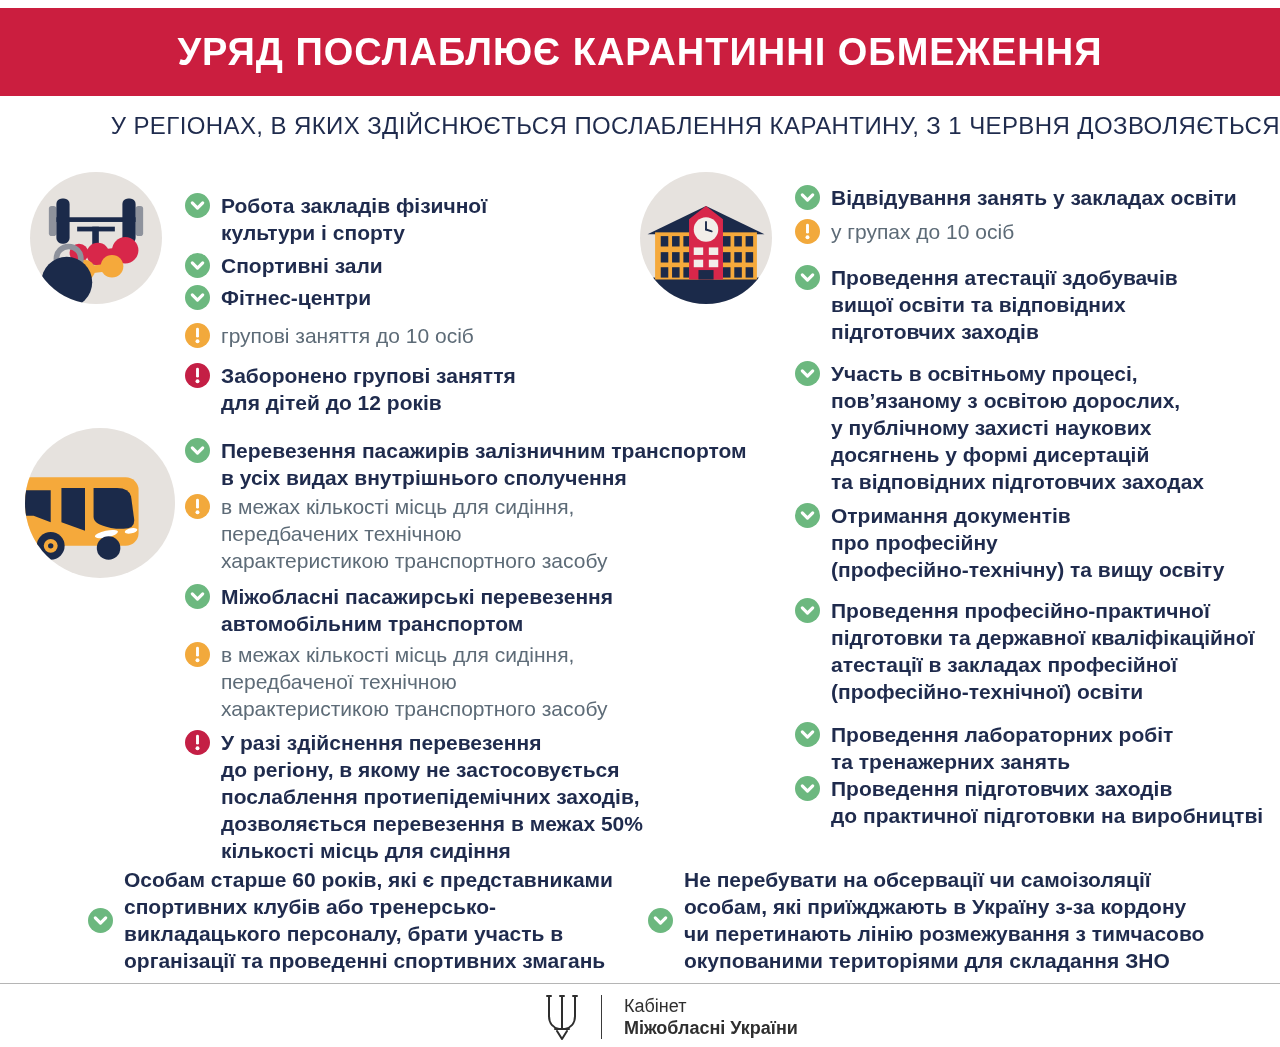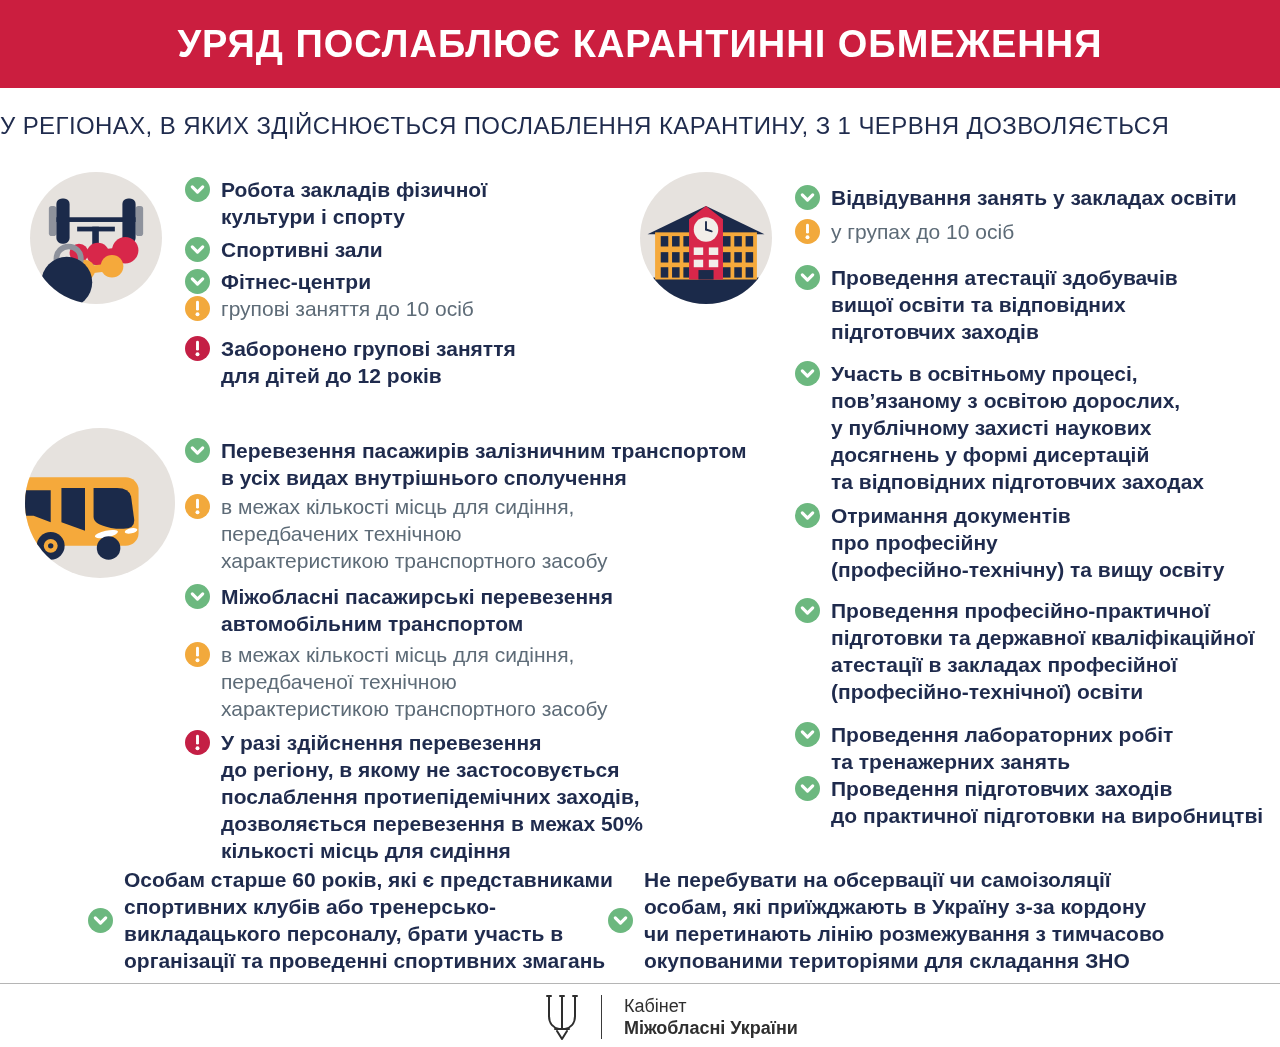--- a/index.html
+++ b/index.html
@@ -1,48 +1,48 @@
 <!DOCTYPE html>
 <html><head>
 <meta charset="utf-8">
 <style>
   html,body{margin:0;padding:0;background:#fff;}
   body{width:1280px;height:1047px;overflow:hidden;font-family:"Liberation Sans",sans-serif;}
   .stage{position:relative;width:1280px;height:1047px;background:#ffffff;}
 
-  .banner{position:absolute;left:0;top:0;width:1280px;height:88px;background:#cb1e3f;
+  .banner{position:absolute;left:0;top:8px;width:1280px;height:88px;background:#cb1e3f;
           display:flex;align-items:center;justify-content:center;}
   .banner h1{margin:0;color:#ffffff;font-size:38px;font-weight:bold;letter-spacing:1px;white-space:pre;}
 
-  .subtitle{position:absolute;left:0;top:112px;width:1280px;text-align:left;
+  .subtitle{position:absolute;left:0;top:112px;width:1280px;text-align:right;
             color:#1f2b4d;font-size:24px;font-weight:normal;letter-spacing:.4px;white-space:pre;}
 
   .circle-icon{position:absolute;}
   .sport-circle{left:30px;top:172px;width:132px;height:132px;}
   .bus-circle{left:25px;top:428px;width:150px;height:150px;}
   .school-circle{left:640px;top:172px;width:132px;height:132px;}
   .circle-icon svg{display:block;width:100%;height:100%;}
 
   .list{position:absolute;display:flex;flex-direction:column;align-items:flex-start;}
-  .sport-list{left:185px;top:176px;width:500px;justify-content:center;}
+  .sport-list{left:185px;top:192px;width:500px;justify-content:center;}
   .bus-list{left:185px;top:437px;width:560px;}
   .edu-list{left:795px;top:184px;width:480px;}
   .item{display:flex;align-items:flex-start;gap:11px;}
   .badge{flex:0 0 auto;width:25px;height:25px;margin-top:1px;}
   .badge svg{display:block;width:25px;height:25px;}
   .b-green .bg{fill:#6cb87f;}
   .b-orange .bg{fill:#f2a93c;}
   .b-red .bg{fill:#c41f45;}
   .txt{white-space:pre;font-size:21px;line-height:27px;}
   .t-dark{color:#1f2b4d;font-weight:bold;}
   .t-gray{color:#5d6b77;font-weight:normal;}
 
   .bottom-item{position:absolute;display:flex;align-items:center;gap:11px;}
   .left-bottom{left:88px;top:866px;width:540px;}
-  .right-bottom{left:608px;top:866px;width:610px;}
+  .right-bottom{left:648px;top:866px;width:610px;}
 
   .footer-sep{position:absolute;left:0;top:983px;width:1280px;height:1px;background:#b5b5b5;}
   .footer{position:absolute;left:545px;top:994px;display:flex;align-items:center;gap:22px;}
   .footer .logo{width:34px;height:46px;}
   .footer .vdiv{width:1px;height:44px;background:#3a3a3a;}
   .footer .org{display:flex;flex-direction:column;justify-content:center;color:#2f2f2f;}
   .footer .org .l1{font-size:18px;line-height:22px;font-weight:normal;}
   .footer .org .l2{font-size:18px;line-height:22px;font-weight:bold;}
 </style>
 </head>
@@ -98,21 +98,21 @@
     </div>
     <div class="item" style="margin-bottom:5px">
       <span class="badge b-green">
           <svg viewBox="0 0 24 24">
             <circle class="bg" cx="12" cy="12" r="12"></circle>
             <path d="M7 9.5l5 5 5-5" fill="none" stroke="#fff" stroke-width="3" stroke-linecap="round" stroke-linejoin="round"></path>
           </svg>
         </span>
       <span class="txt t-dark">Спортивні зали</span>
     </div>
-    <div class="item" style="">
+    <div class="item" style="margin-bottom:11px">
       <span class="badge b-green">
           <svg viewBox="0 0 24 24">
             <circle class="bg" cx="12" cy="12" r="12"></circle>
             <path d="M7 9.5l5 5 5-5" fill="none" stroke="#fff" stroke-width="3" stroke-linecap="round" stroke-linejoin="round"></path>
           </svg>
         </span>
       <span class="txt t-dark">Фітнес-центри</span>
     </div>
     <div class="item" style="margin-bottom:13px">
       <span class="badge b-orange">

